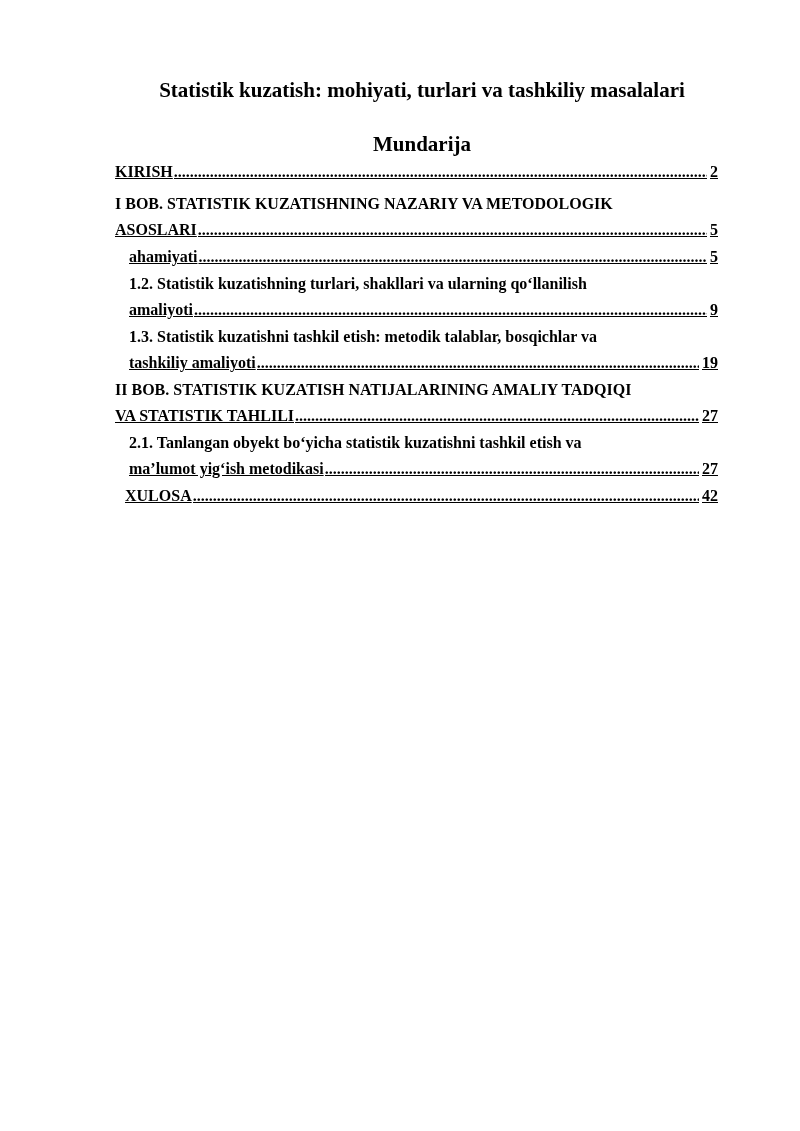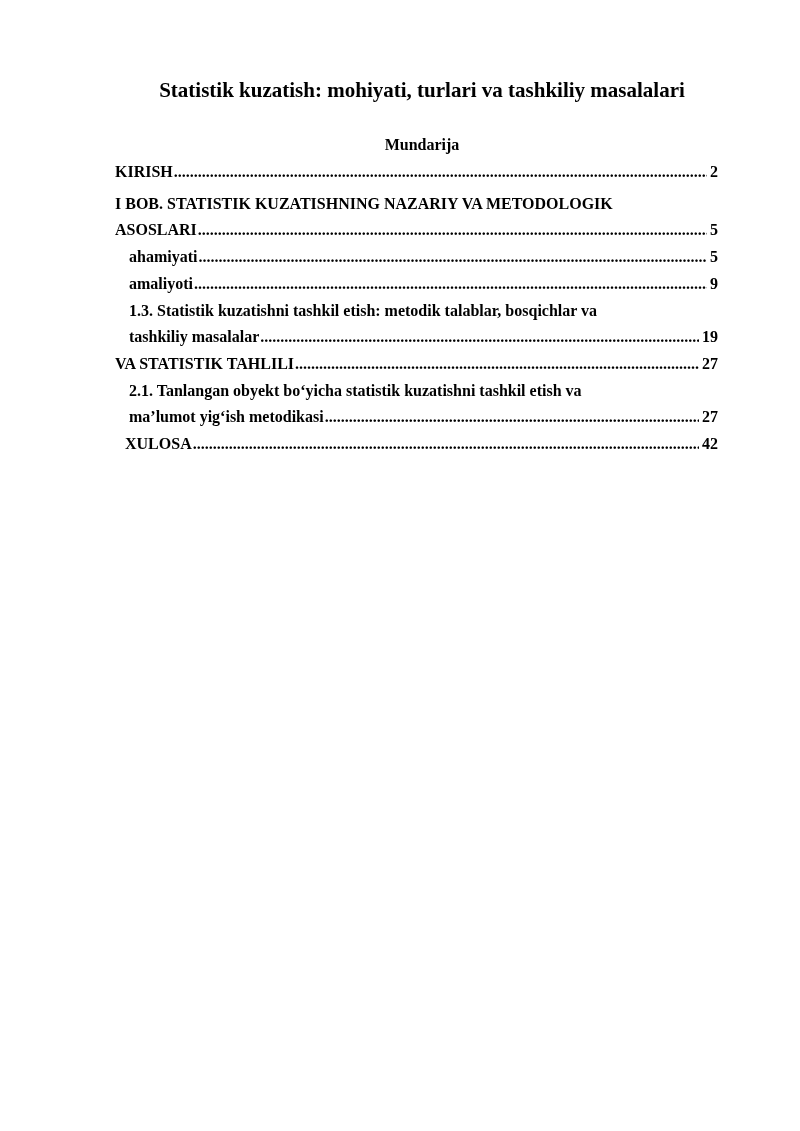--- a/index.html
+++ b/index.html
@@ -22,41 +22,42 @@
     font-weight: bold;
     line-height: 28px;
     white-space: nowrap;
   }
   .toc-heading {
     position: absolute;
     top: 131px;
     left: 112px;
     width: 620px;
     text-align: center;
-    font-size: 16px;
+    font-size: 21px;
     font-weight: bold;
     line-height: 27px;
   }
   .toc {
     position: absolute;
     top: 159px;
     left: 115px;
     width: 603px;
     font-size: 16px;
     font-weight: bold;
     line-height: 26px;
   }
   .toc-entry { margin-bottom: 1px; }
   .toc-entry.first-gap { margin-bottom: 6px; }
   .toc-entry.pre-last-gap { margin-bottom: 2px; margin-left: 10px; }
   .toc-entry.sub { padding-left: 14px; }
   .toc-line { white-space: nowrap; }
   .toc-line.final {
     display: flex;
     align-items: center;
+    text-decoration: underline;
   }
   .toc-text { white-space: nowrap; }
   .leader {
     flex: 1 1 auto;
     min-width: 0;
     overflow: hidden;
     white-space: nowrap;
     margin-left: 1px;
   }
   .leader::after {
@@ -103,35 +104,37 @@
         </div>
       </div>
       <div class="toc-entry sub">
         <div class="toc-line final">
           <span class="toc-text">ahamiyati</span>
           <span class="leader"></span>
           <span class="toc-page-num">5</span>
         </div>
       </div>
       <div class="toc-entry sub">
+        <div class="toc-line"><span class="toc-text">1.2. Statistik kuzatishning turlari, shakllari va ularning qo‘llanilish</span></div>
         <div class="toc-line final">
           <span class="toc-text">amaliyoti</span>
           <span class="leader"></span>
           <span class="toc-page-num">9</span>
         </div>
       </div>
       <div class="toc-entry sub">
         <div class="toc-line"><span class="toc-text">1.3. Statistik kuzatishni tashkil etish: metodik talablar, bosqichlar va</span></div>
         <div class="toc-line final">
-          <span class="toc-text">tashkiliy masalalar</span>
+          <span class="toc-text">tashkiliy amaliyoti</span>
           <span class="leader"></span>
           <span class="toc-page-num">19</span>
         </div>
       </div>
       <div class="toc-entry">
+        <div class="toc-line"><span class="toc-text">II BOB. STATISTIK KUZATISH NATIJALARINING AMALIY TADQIQI</span></div>
         <div class="toc-line final">
           <span class="toc-text">VA STATISTIK TAHLILI</span>
           <span class="leader"></span>
           <span class="toc-page-num">27</span>
         </div>
       </div>
       <div class="toc-entry sub">
         <div class="toc-line"><span class="toc-text">2.1. Tanlangan obyekt bo‘yicha statistik kuzatishni tashkil etish va</span></div>
         <div class="toc-line final">
           <span class="toc-text">ma’lumot yig‘ish metodikasi</span>

